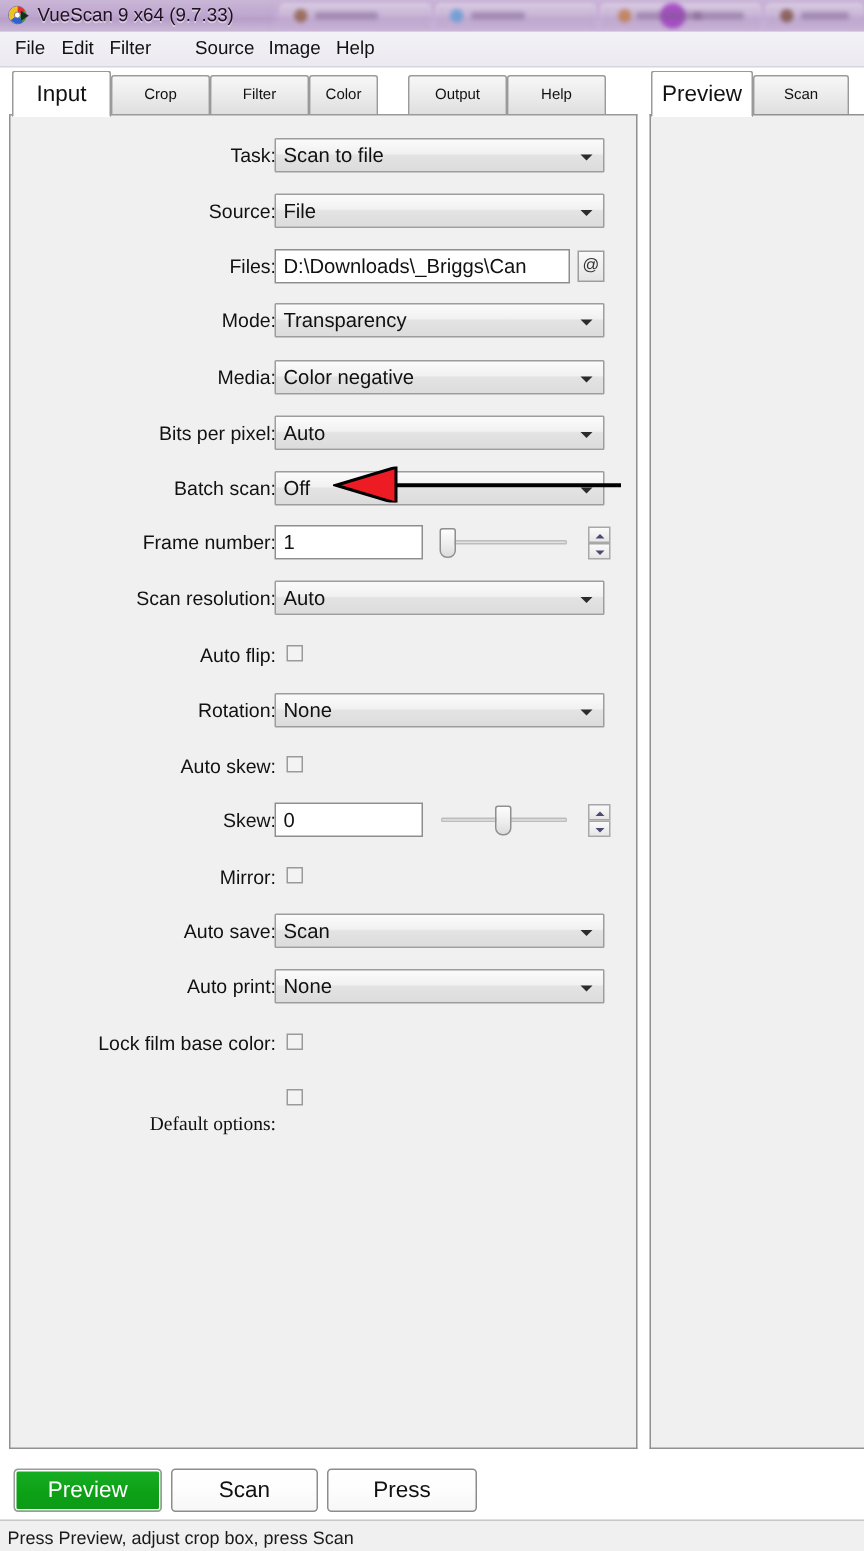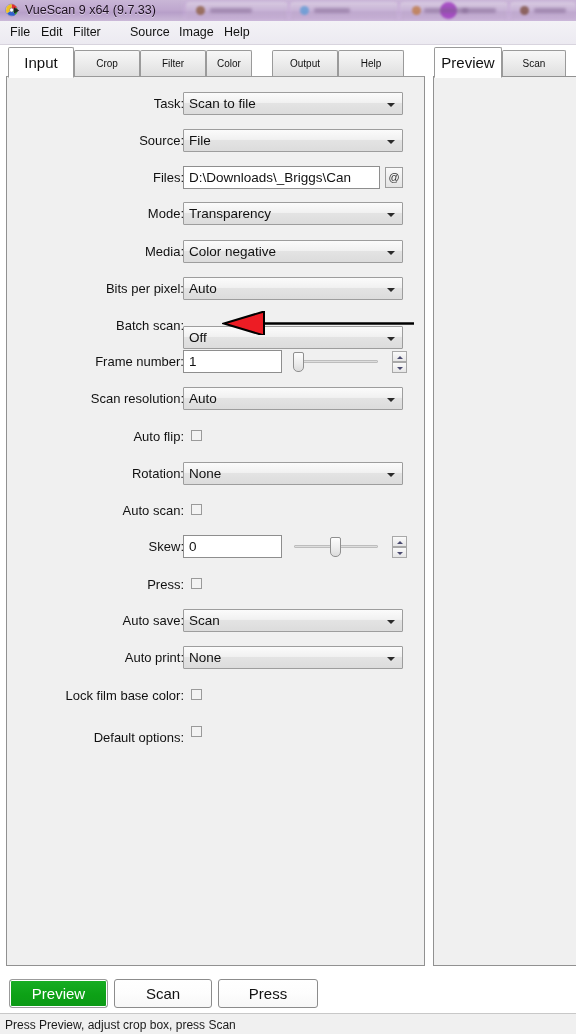--- a/index.html
+++ b/index.html
@@ -385,21 +385,21 @@
   <div class="row" style="top:200px;">
     <div class="lbl" style="top:4px;">Bits per pixel:</div>
     <div class="combo" style="top:0;">
       <span>Auto</span>
       <span class="arrow"></span>
     </div>
   </div>
 
   <div class="row" style="top:237px;">
     <div class="lbl" style="top:4px;">Batch scan:</div>
-    <div class="combo" style="top:12px;">
+    <div class="combo" style="top:0;">
       <span>Off</span>
       <span class="arrow"></span>
     </div>
   </div>
 
   <div class="row" style="top:273px;">
     <div class="lbl" style="top:4px;">Frame number:</div>
     <div class="txtfield" style="top:0;width:99px;">1</div>
     <div class="slider-track" style="left:287px;top:10px;width:84px;"></div>
     <div class="slider-thumb" style="left:286px;top:2px;"></div>
@@ -428,41 +428,41 @@
 
   <div class="row" style="top:385px;">
     <div class="lbl" style="top:4px;">Rotation:</div>
     <div class="combo" style="top:0;">
       <span>None</span>
       <span class="arrow"></span>
     </div>
   </div>
 
   <div class="row" style="top:426px;">
-    <div class="lbl" style="top:0;">Auto scan:</div>
+    <div class="lbl" style="top:0;">Auto skew:</div>
     <div class="chk" style="left:184px;top:1px;"></div>
   </div>
 
   <div class="row" style="top:458px;">
     <div class="lbl" style="top:4px;">Skew:</div>
     <div class="txtfield" style="top:0;width:99px;">0</div>
     <div class="slider-track" style="left:287px;top:10px;width:84px;"></div>
     <div class="slider-thumb" style="left:323px;top:2px;"></div>
     <div class="spin" style="left:385px;top:1px;">
       <div class="up">
           <i></i>
         </div>
       <div class="dn">
           <i></i>
         </div>
     </div>
   </div>
 
   <div class="row" style="top:500px;">
-    <div class="lbl" style="top:0;">Press:</div>
+    <div class="lbl" style="top:0;">Mirror:</div>
     <div class="chk" style="left:184px;top:1px;"></div>
   </div>
 
   <div class="row" style="top:532px;">
     <div class="lbl" style="top:4px;">Auto save:</div>
     <div class="combo" style="top:0;">
       <span>Scan</span>
       <span class="arrow"></span>
     </div>
   </div>
@@ -474,21 +474,21 @@
       <span class="arrow"></span>
     </div>
   </div>
 
   <div class="row" style="top:611px;">
     <div class="lbl" style="top:0;">Lock film base color:</div>
     <div class="chk" style="left:184px;top:1px;"></div>
   </div>
 
   <div class="row" style="top:648px;">
-    <div class="lbl" style="top:5px;">Default options:</div>
+    <div class="lbl" style="top:16px;font-family:Liberation Serif, serif;">Default options:</div>
     <div class="chk" style="left:184px;top:1px;"></div>
   </div>
 
 </div>
 
 <svg id="annot" viewBox="0 0 192 24">
   <line x1="40" y1="12.5" x2="192" y2="12.5" stroke="#000000" stroke-width="2.6"></line>
   <polygon points="2,12.5 42,0.5 42,24.5" fill="#ED1C24" stroke="#000000" stroke-width="2"></polygon>
 </svg>
 

